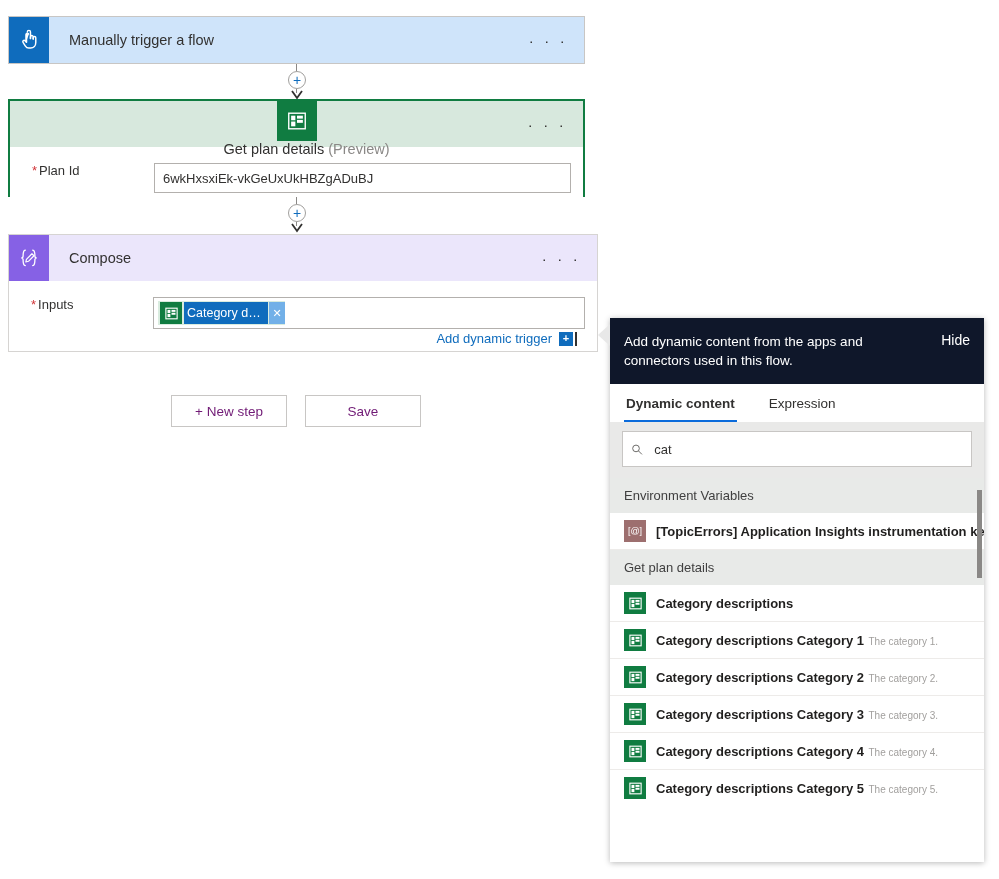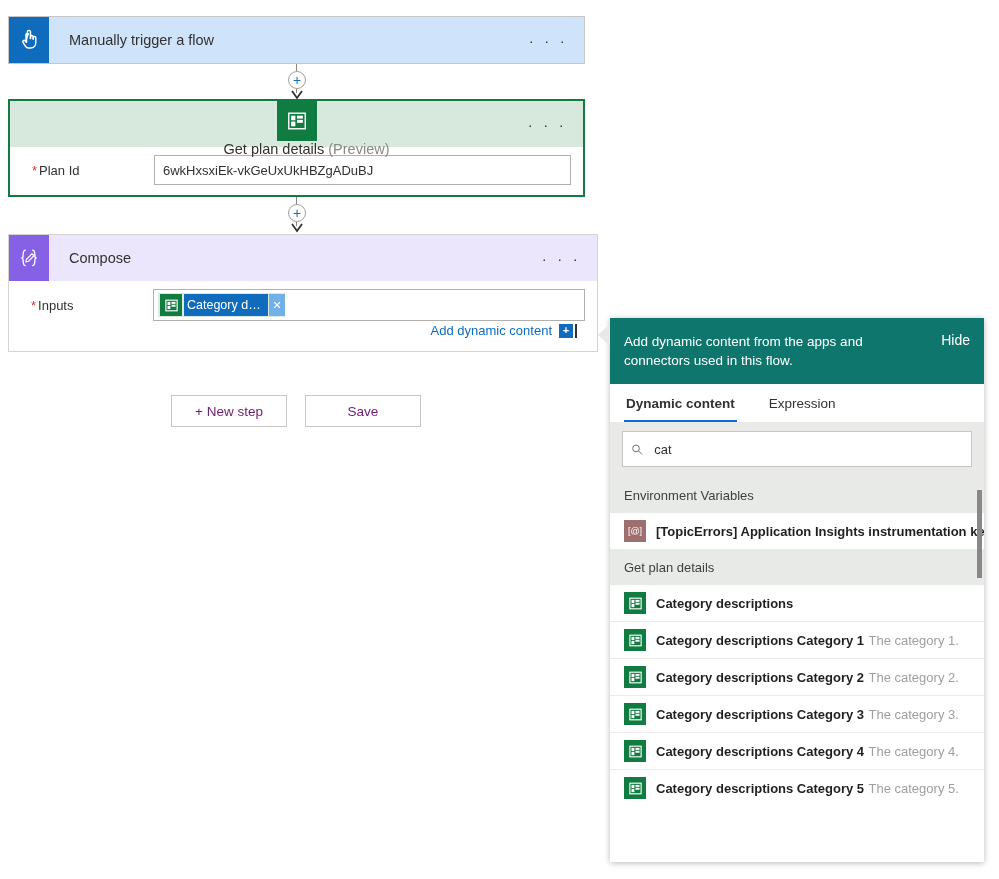--- a/index.html
+++ b/index.html
@@ -58,21 +58,21 @@
   
   #compose-card {
     left: 8px; top: 234px; width: 590px; height: 118px;
     border: 1px solid #d6d4d2;
   }
   #compose-card .card-head { background: #ebe6fb; height: 46px; }
   #compose-card .card-icon { background: #8661e5; height: 46px; }
 
   .card-body { background: #ffffff; padding: 0; }
 
-  .field-row { display: flex; align-items: center; padding: 8px 12px 10px 12px; }
+  .field-row { display: flex; align-items: flex-start; padding: 16px 12px 10px 12px; }
   .field-label {
     font-size: 13px; color: #323130;
     width: 132px; flex: 0 0 132px; padding-left: 10px;
   }
   .req { color: #d13438; margin-right: 2px; }
   .field-input {
     flex: 1; height: 30px; border: 1px solid #b3b0ad;
     background: #fff; font-size: 13px; color: #323130;
     padding: 0 8px; display: flex; align-items: center;
     font-family: "Liberation Sans", sans-serif;
@@ -148,21 +148,21 @@
     box-shadow: 0 1px 6px rgba(0,0,0,0.28);
   }
   .panel-pointer {
     position: absolute; left: -12px; top: 6px;
     width: 0; height: 0;
     border-top: 11px solid transparent;
     border-bottom: 11px solid transparent;
     border-right: 12px solid #e8e8e8;
   }
   .panel-head {
-    background: #0f766e; color: #ffffff;
+    background: #0f172a; color: #ffffff;
     padding: 14px 14px 14px 14px;
     display: flex; align-items: flex-start; justify-content: space-between;
   }
   .panel-head-text { font-size: 13.5px; line-height: 19px; max-width: 290px; }
   .panel-hide { font-size: 14px; color: #ffffff; cursor: pointer; white-space: nowrap; }
 
   .panel-tabs { display: flex; background: #ffffff; padding: 0 14px; border-bottom: 0; }
   .panel-tab {
     font-size: 13.5px; color: #323130; padding: 12px 2px 9px 2px;
     margin-right: 30px; cursor: pointer; border-bottom: 2px solid transparent;
@@ -192,21 +192,21 @@
   }
   .dc-ico { width: 22px; height: 22px; flex: 0 0 22px;
     display: flex; align-items: center; justify-content: center; }
   .dc-ico.env { background: #9d6f6f; color: #ffffff; font-size: 9px; }
   .dc-ico.planner { background: #107c41; }
   .dc-text { min-width: 0; }
   .dc-title {
     font-size: 13px; font-weight: bold; color: #201f1e;
     white-space: nowrap; overflow: hidden; text-overflow: ellipsis;
   }
-  .dc-sub { font-size: 13px; color: #a19f9d; margin-top: 12px; text-align: right; }
+  .dc-sub { font-size: 10px; color: #a19f9d; margin-top: 12px; text-align: right; }
   .dc-item.plain { border-bottom: 0; }
 
   .scrollbar-thumb {
     position: absolute; right: 2px; top: 12px;
     width: 5px; height: 88px; background: #8a8886;
   }
 </style>
 </head>
 <body>
 
@@ -301,21 +301,21 @@
                   <rect x="12" y="6.2" width="6.4" height="3.2" fill="#ffffff"></rect>
                   <rect x="12" y="10.8" width="6.4" height="3.2" fill="#ffffff"></rect>
                 </svg>
               </span>
               <span class="token-text">Category descr...</span>
               <span class="token-x">✕</span>
             </span>
           </div>
         </div>
         <div class="dyn-link-row">
-          <span class="dyn-link">Add dynamic content</span>
+          <span class="dyn-link">Add dynamic trigger</span>
           <span class="dyn-badge">+</span>
             <span class="dyn-caret"></span>
         </div>
       </div>
     </div>
 
     <div class="btn" id="new-step-btn">+ New step</div>
     <div class="btn" id="save-btn">Save</div>
   </div>
 

